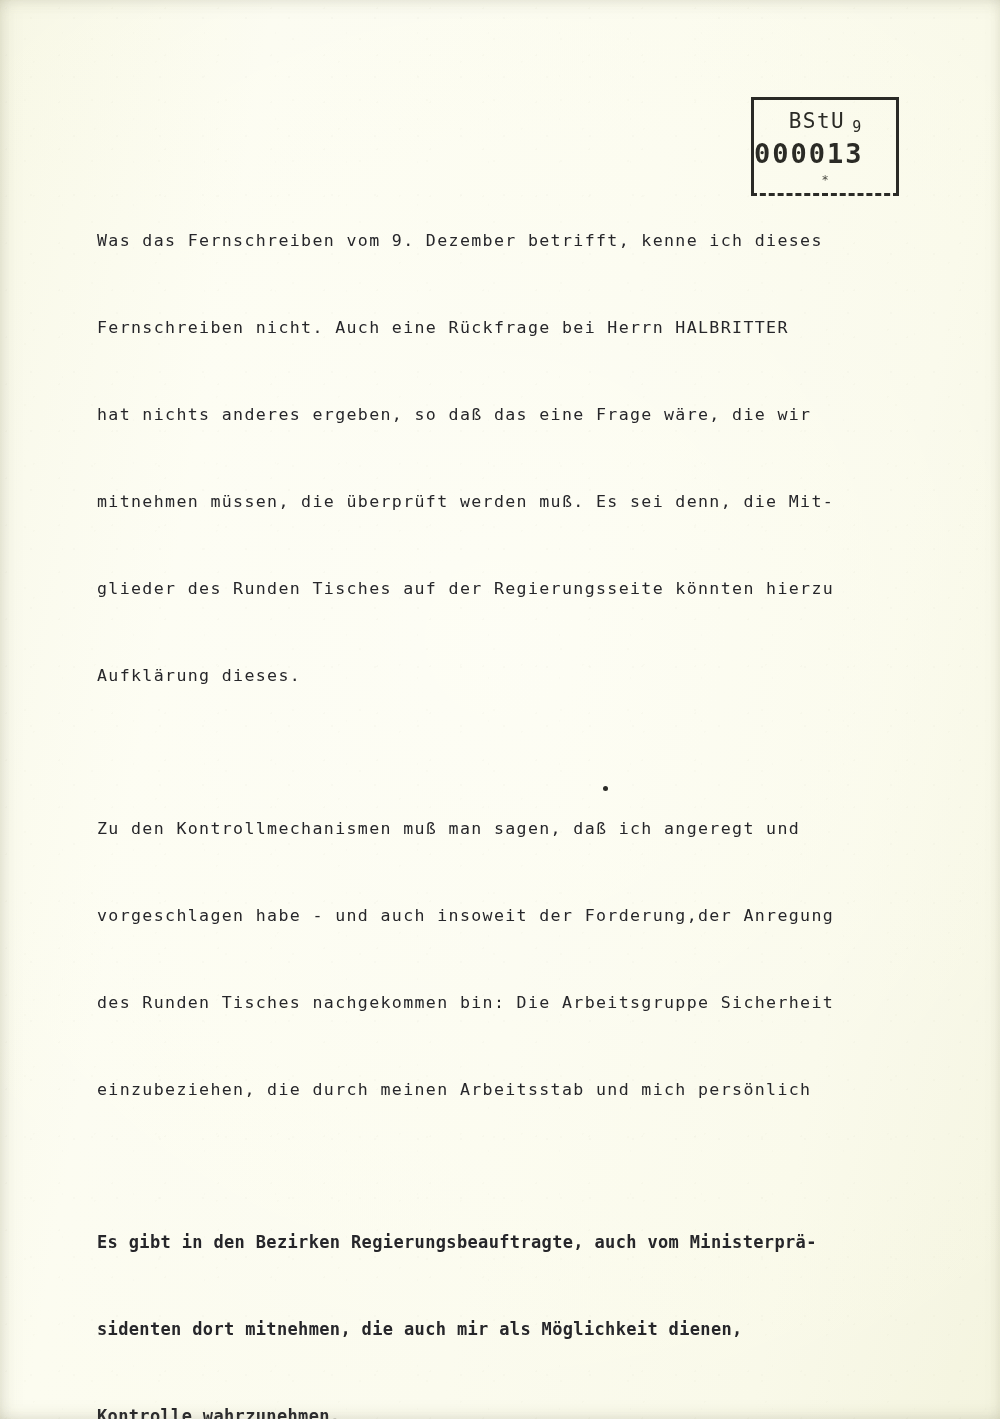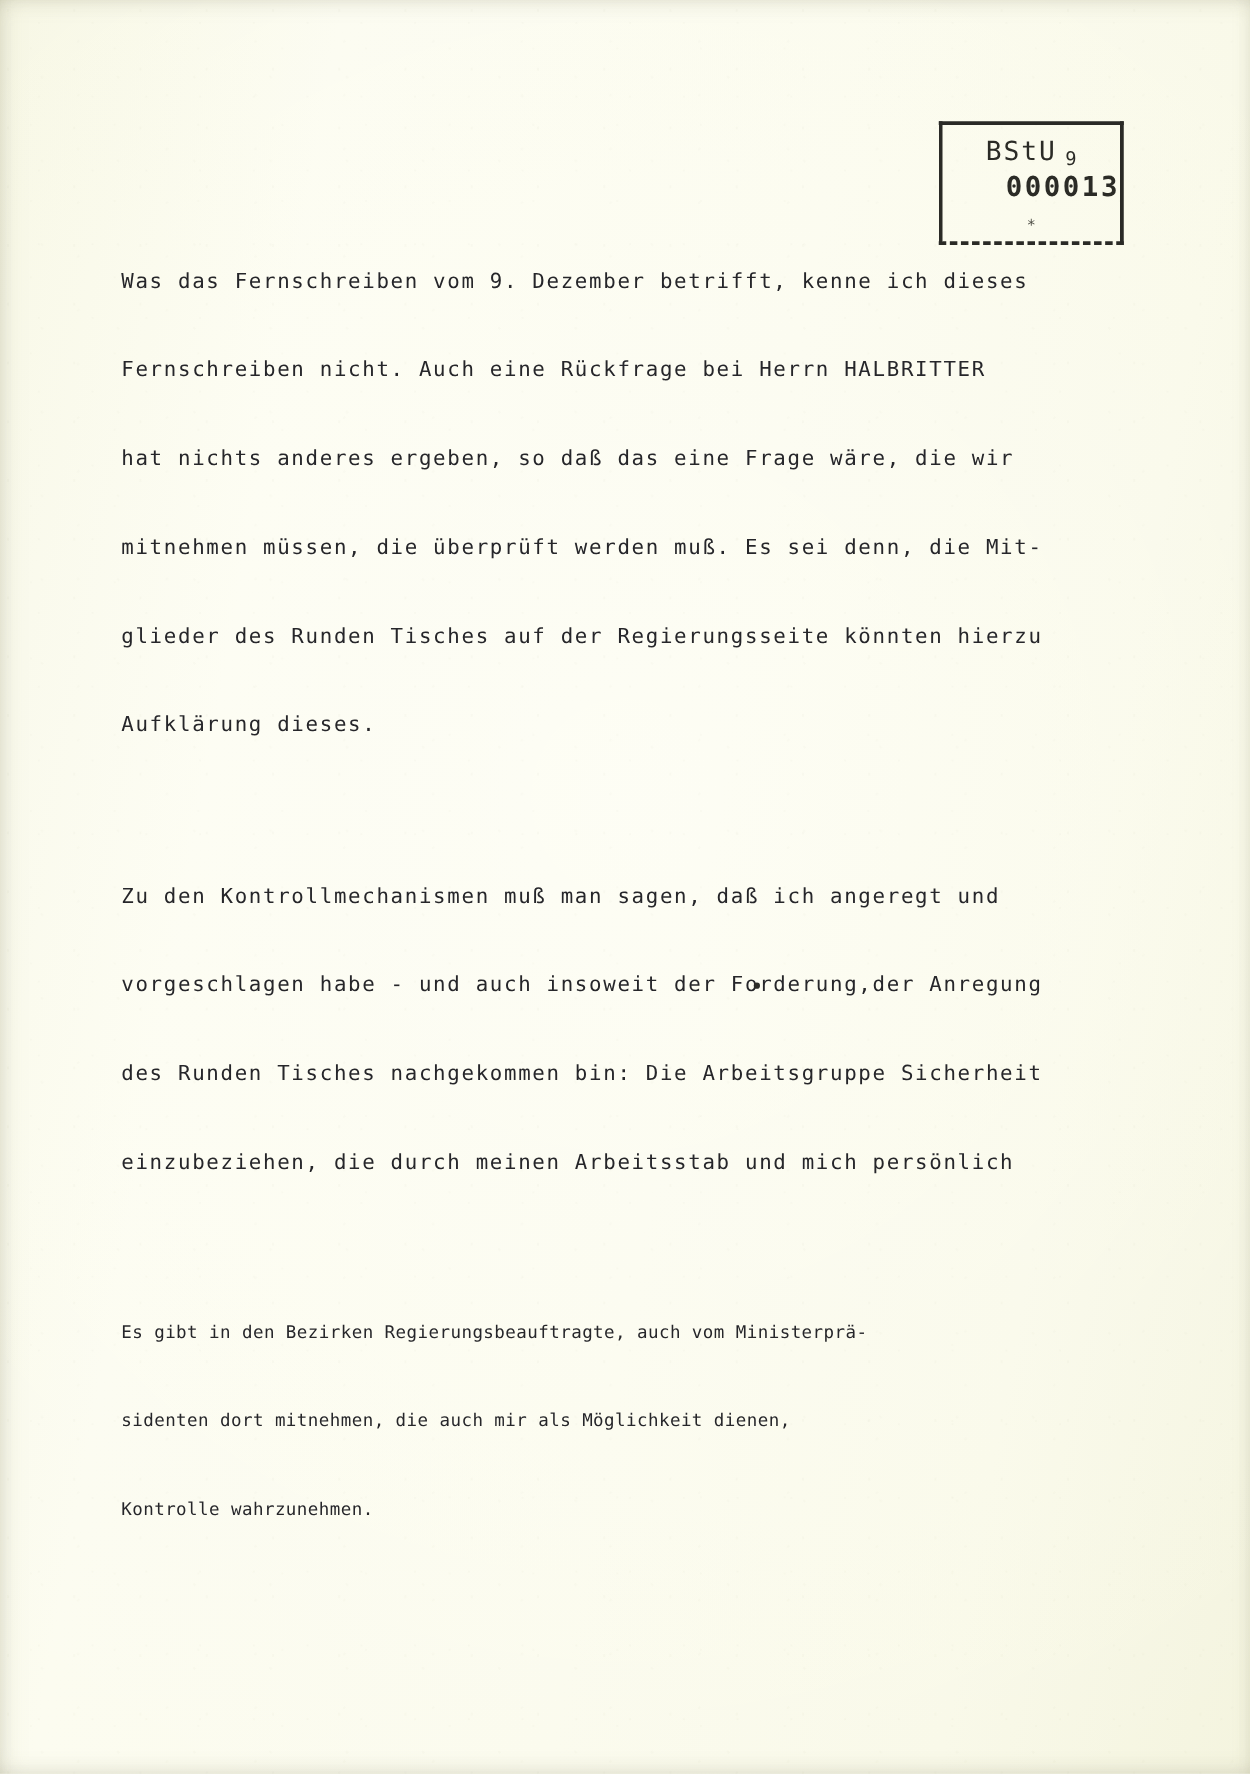--- a/index.html
+++ b/index.html
@@ -77,22 +77,22 @@
     vertical-align: baseline;
     position: relative;
     top: 4px;
     margin-left: 7px;
     letter-spacing: 0;
   }
   .stamp-line2 {
     position: absolute;
     left: 0; right: 0;
     top: 38px;
-    text-align: right;
-    font-size: 22px;
+    text-align: left;
+    font-size: 27px;
     letter-spacing: 2px;
     font-weight: bold;
     filter: blur(0.2px);
   }
   .stamp-dot {
     position: absolute;
     left: 0; right: 0;
     top: 73px;
     text-align: center;
     font-size: 12px;
@@ -111,25 +111,27 @@
     margin: 0 0 28px 0;
     white-space: pre;
   }
   .para .ln {
     display: block;
     font-size: 16.6px;
     line-height: 33px;
     letter-spacing: 1.35px;
     white-space: pre;
     filter: blur(0.12px);
+    margin-top: 16px;
   }
   
   .para.condensed .ln {
-    font-size: 14px;
+    font-size: 17px;
     letter-spacing: 0.35px;
+    font-weight: bold;
   }
 
   
   #ink-speck {
     position: absolute;
     left: 603px;
     top: 786px;
     width: 5px;
     height: 5px;
     border-radius: 50%;

